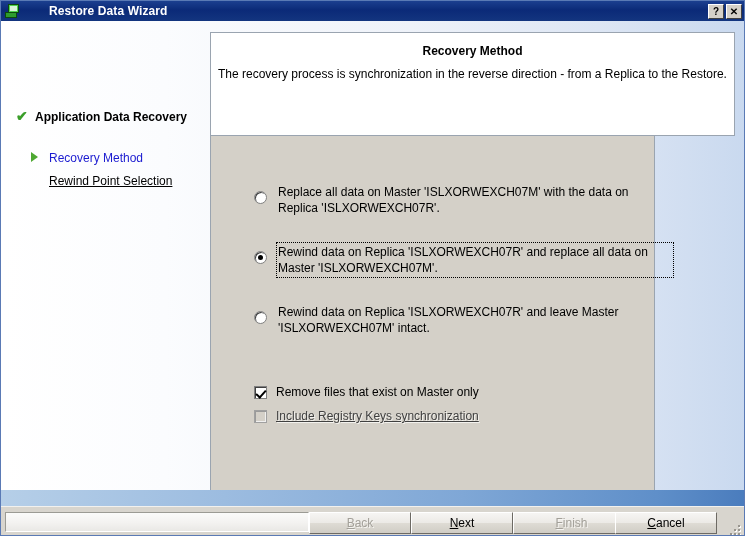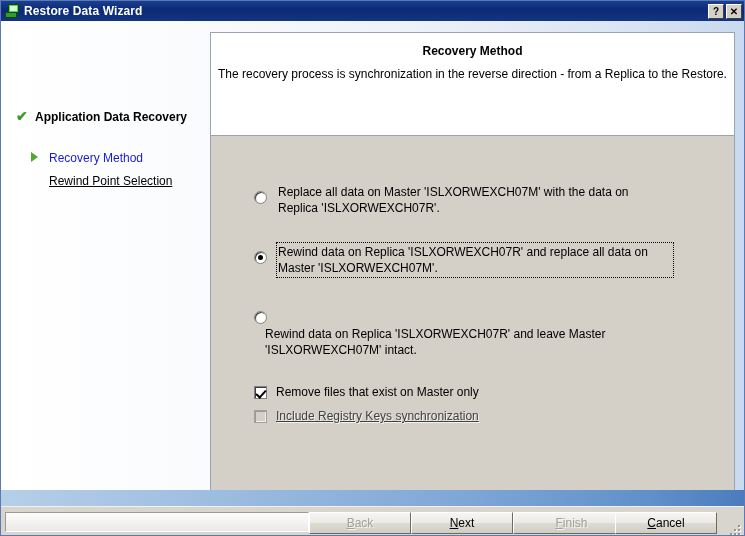--- a/index.html
+++ b/index.html
@@ -26,20 +26,21 @@
   #titlebar {
     position: absolute;
     left: 0; top: 0;
     width: 745px;
     height: 20px;
     background: linear-gradient(to bottom, #1b3f8f 0%, #0b2a78 45%, #13357f 100%);
     display: flex;
     align-items: center;
     padding: 0 2px;
     box-sizing: border-box;
+    gap: 25px;
   }
   #title-icon {
     width: 16px; height: 15px;
     margin: 0 3px 0 2px;
     position: relative;
     flex: 0 0 auto;
   }
   #title-icon .mon {
     position: absolute;
     left: 3px; top: 0px;
@@ -183,21 +184,21 @@
   #panel-desc {
     position: absolute;
     left: 7px; top: 34px;
     width: 510px;
     font-size: 12px;
     color: #000000;
   }
   #panel-body {
     position: absolute;
     left: 0; top: 104px;
-    width: 525px;
+    width: 445px;
     height: 366px;
     background: #d4d0c8;
     border-left: 1px solid #9aa4b0;
     border-right: 1px solid #9aa4b0;
     border-bottom: 1px solid #9aa4b0;
     box-sizing: border-box;
   }
 
   
   .opt {
@@ -399,21 +400,21 @@
         <div class="opt" style="left:43px; top:46px; width:420px;">
           <div class="radio"></div>
           <div class="opt-label">Replace all data on Master 'ISLXORWEXCH07M' with the data on Replica 'ISLXORWEXCH07R'.</div>
         </div>
 
         <div class="opt" style="left:43px; top:106px; width:420px;">
           <div class="radio checked"></div>
           <div class="opt-label focused">Rewind data on Replica 'ISLXORWEXCH07R' and replace all data on Master 'ISLXORWEXCH07M'.</div>
         </div>
 
-        <div class="opt" style="left:43px; top:166px; width:428px;flex-direction:column;">
+        <div class="opt" style="left:43px; top:166px; width:428px;">
           <div class="radio"></div>
           <div class="opt-label">Rewind data on Replica 'ISLXORWEXCH07R' and leave Master 'ISLXORWEXCH07M' intact.</div>
         </div>
 
         <div class="cbrow" style="left:43px; top:249px;">
           <div class="cbox checked"></div>
           <div class="cb-label">Remove files that exist on Master only</div>
         </div>
 
         <div class="cbrow" style="left:43px; top:273px;">

